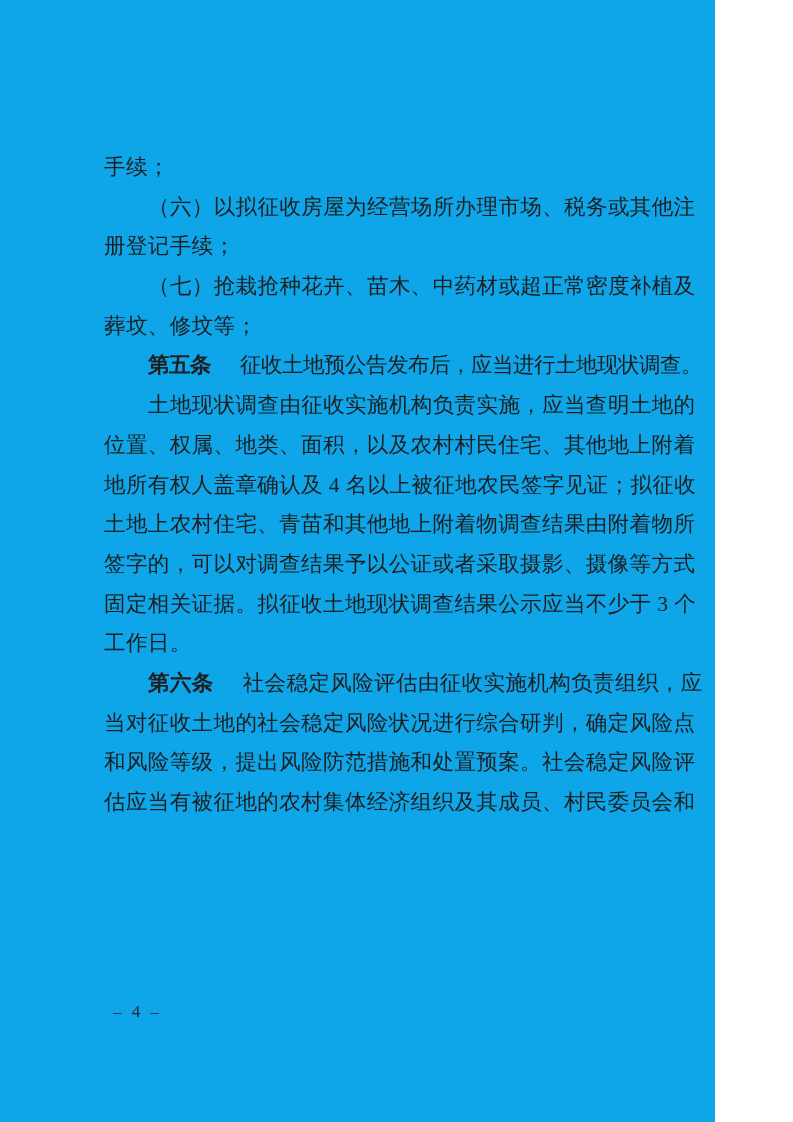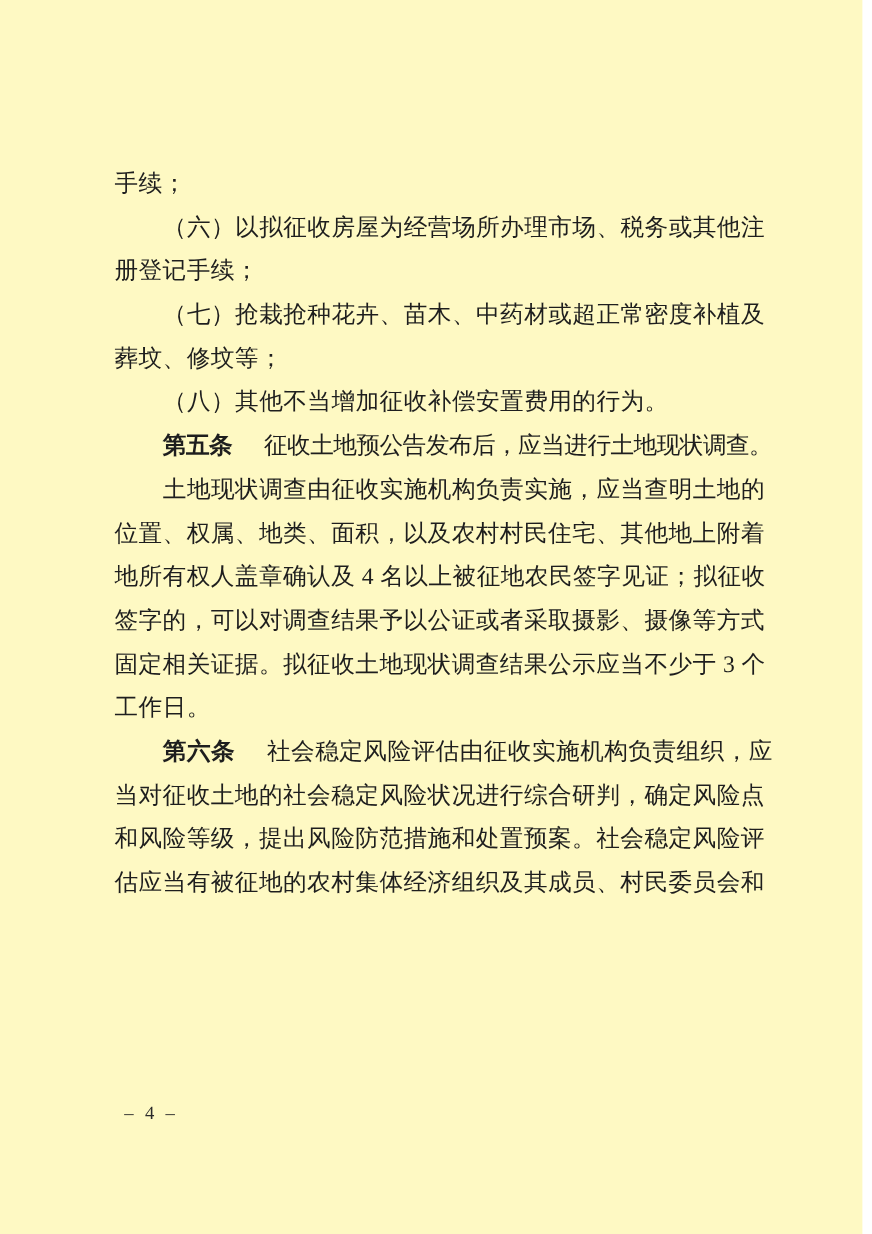--- a/index.html
+++ b/index.html
@@ -2,23 +2,23 @@
 <html><head>
 <meta charset="utf-8">
 <style>
   html, body {
     margin: 0;
     padding: 0;
     background: #ffffff;
   }
   .page {
     position: relative;
-    width: 784px;
+    width: 715px;
     height: 1122px;
-    background: #fef9c3;
+    background: #0ea5e9;
     font-family: "Liberation Serif", "DejaVu Serif", serif;
     color: #1e1e1e;
     overflow: hidden;
   }
   .body-text {
     position: absolute;
     left: 104px;
     top: 148px;
     width: 594px;
   }
@@ -52,27 +52,27 @@
 </head>
 <body>
 
 <div class="page">
   <div class="body-text">
     <div class="line">手续；</div>
     <div class="line indent">（六）以拟征收房屋为经营场所办理市场、税务或其他注</div>
     <div class="line">册登记手续；</div>
     <div class="line indent">（七）抢栽抢种花卉、苗木、中药材或超正常密度补植及</div>
     <div class="line">葬坟、修坟等；</div>
-    <div class="line indent">（八）其他不当增加征收补偿安置费用的行为。</div>
     <div class="line indent tight">
       <span class="term">第五条</span><span>征收土地预公告发布后，应当进行土地现状调查。</span>
     </div>
     <div class="line indent">土地现状调查由征收实施机构负责实施，应当查明土地的</div>
     <div class="line">位置、权属、地类、面积，以及农村村民住宅、其他地上附着</div>
     <div class="line">地所有权人盖章确认及 4 名以上被征地农民签字见证；拟征收</div>
+    <div class="line">土地上农村住宅、青苗和其他地上附着物调查结果由附着物所</div>
     <div class="line">签字的，可以对调查结果予以公证或者采取摄影、摄像等方式</div>
     <div class="line">固定相关证据。拟征收土地现状调查结果公示应当不少于 3 个</div>
     <div class="line">工作日。</div>
     <div class="line indent">
       <span class="term">第六条</span><span>社会稳定风险评估由征收实施机构负责组织，应</span>
     </div>
     <div class="line">当对征收土地的社会稳定风险状况进行综合研判，确定风险点</div>
     <div class="line">和风险等级，提出风险防范措施和处置预案。社会稳定风险评</div>
     <div class="line">估应当有被征地的农村集体经济组织及其成员、村民委员会和</div>
   </div>

